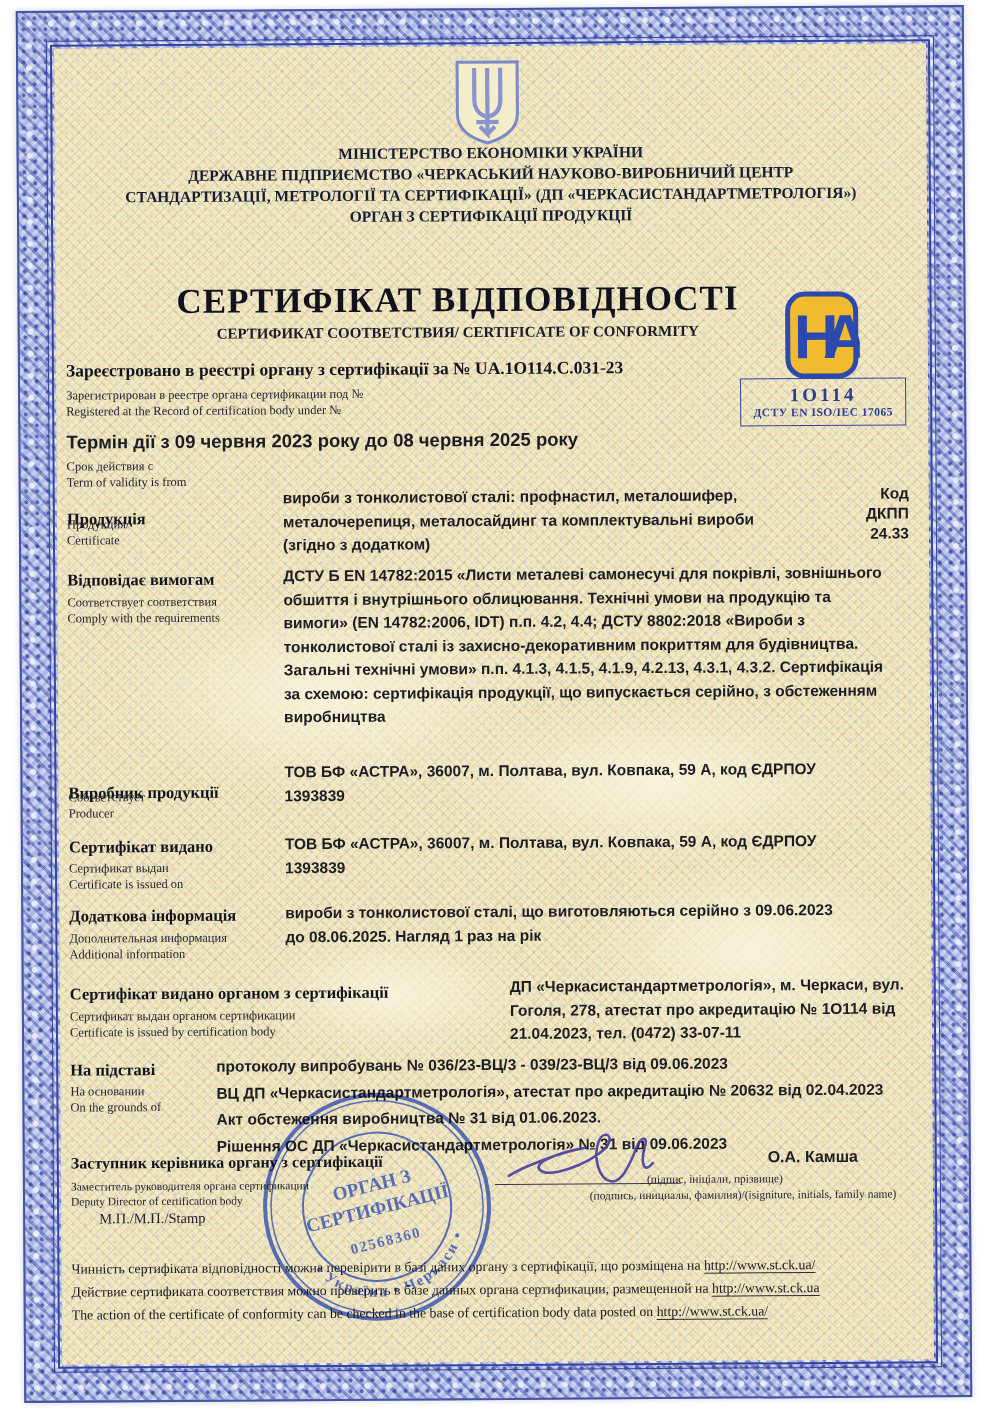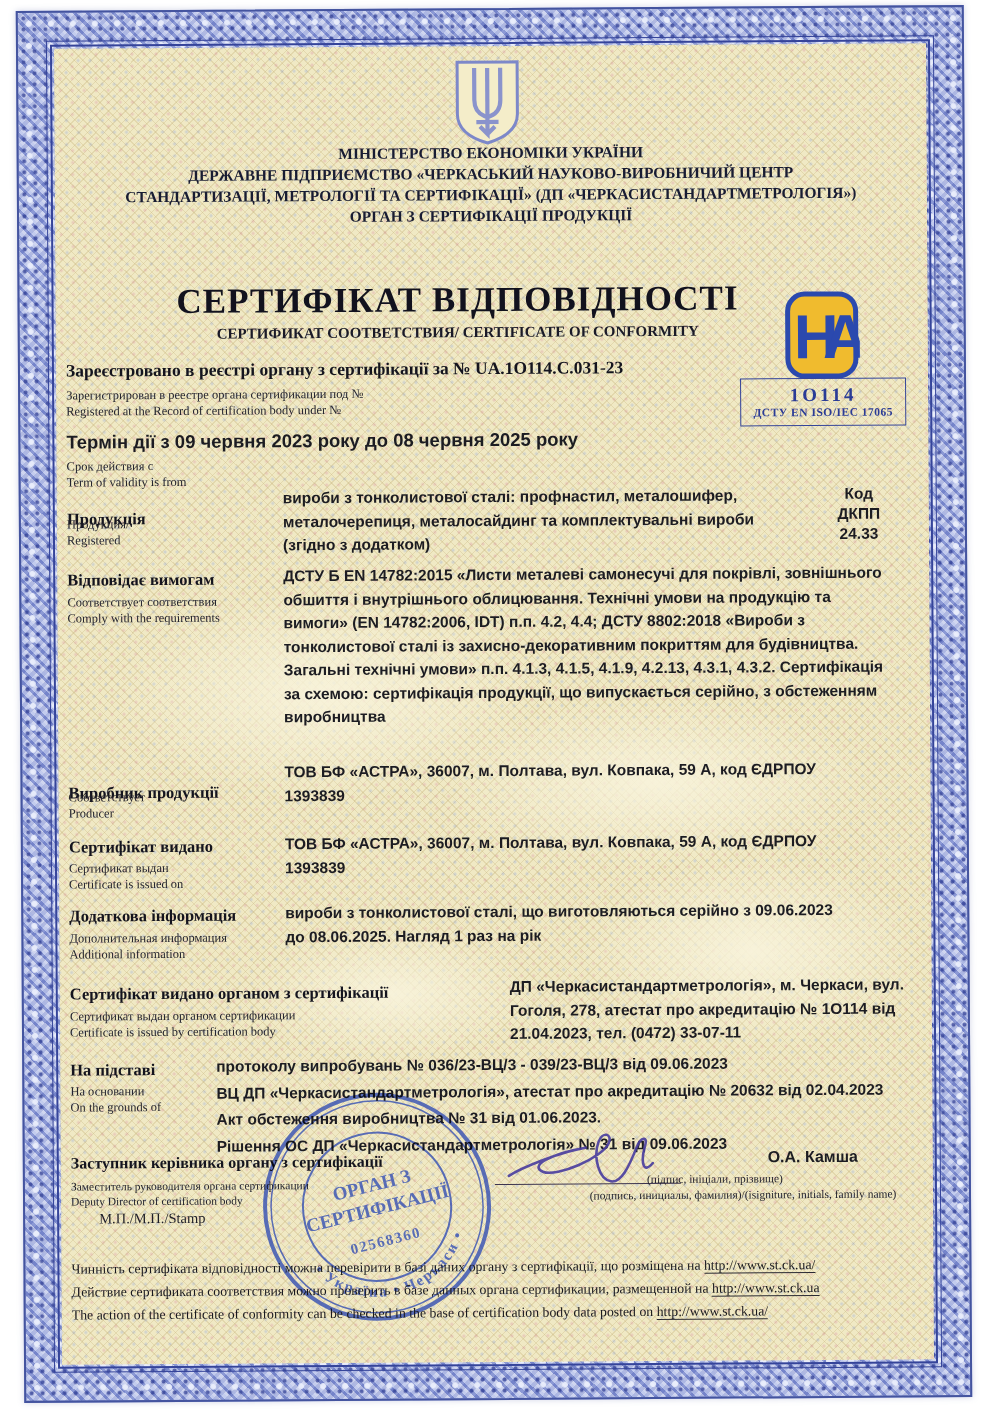--- a/index.html
+++ b/index.html
@@ -59,21 +59,21 @@
   .val{position:absolute;font-family:"Liberation Sans", sans-serif;
     font-weight:bold;font-size:15.5px;line-height:23.5px;color:#1c1c22;}
   .nowrap{white-space:nowrap;}
   .foot{position:absolute;left:48px;font-size:13.8px;line-height:22.5px;color:#18181f;white-space:nowrap;}
   .foot .url{border-bottom:1.2px solid #2a2a33;margin-top:20px;}
   .accbox{position:absolute;left:722px;top:372px;width:164px;height:46px;
     border:1.5px solid #35449a;display:flex;flex-direction:column;align-items:center;justify-content:center;
     color:#2b3c96;font-weight:bold;}
   .accbox .c1{font-size:19px;letter-spacing:3px;line-height:20px;}
   .accbox .c2{font-size:11.5px;letter-spacing:.5px;line-height:14px;}
-  .codecol{position:absolute;left:790px;top:478px;width:100px;text-align:center;
+  .codecol{position:absolute;left:790px;top:478px;width:100px;text-align:right;
     font-family:"Liberation Sans", sans-serif;font-weight:bold;font-size:15.5px;line-height:20px;color:#1c1c22;}
   .sigline{position:absolute;left:472px;top:1176px;width:186px;height:0;border-top:1.6px solid #3d3550;}
   .name{position:absolute;left:680px;top:1142px;width:220px;text-align:center;
     font-family:"Liberation Sans", sans-serif;font-weight:bold;font-size:16px;color:#1c1c22;}
   .cap{position:absolute;font-size:11.5px;color:#23232e;text-align:center;}
   .stamp{position:absolute;left:226px;top:1070px;opacity:.82;mix-blend-mode:multiply;
     transform:rotate(-14deg);}
   .stamp text{fill:#3752b4;font-weight:bold;font-family:"Liberation Serif", serif;}
   .sig{position:absolute;left:468px;top:1110px;}
 </style>
@@ -125,21 +125,21 @@
     <div class="b-serif" style="position:absolute;left:48px;top:350px;">Зареєстровано в реєстрі органу з сертифікації за № UA.1О114.С.031-23</div>
     <div class="sub" style="top:378px;">Зарегистрирован в реестре органа сертификации под №</div>
     <div class="sub" style="top:394px;">Registered at the Record of certification body under №</div>
 
     <div class="val nowrap" style="left:48px;top:420px;font-size:18.5px;">Термін дії з 09 червня 2023 року  до  08 червня 2025 року</div>
     <div class="sub" style="top:449px;">Срок действия с</div>
     <div class="sub" style="top:465px;">Term of validity is from</div>
 
     <div class="label" style="top:482px;margin-top:17px;">Продукція</div>
     <div class="sub" style="top:507px;">Продукция/</div>
-    <div class="sub" style="top:523px;">Registered</div>
+    <div class="sub" style="top:523px;">Certificate</div>
     <div class="val" style="left:264px;top:477px;width:480px;">вироби з тонколистової сталі: профнастил, металошифер, металочерепиця, металосайдинг та комплектувальні вироби (згідно з додатком)</div>
     <div class="codecol">
       <div>Код</div>
       <div>ДКПП</div>
       <div>24.33</div>
     </div>
 
     <div class="label" style="top:560px;">Відповідає вимогам</div>
     <div class="sub" style="top:585px;">Соответствует соответствия</div>
     <div class="sub" style="top:601px;">Comply with the requirements</div>

